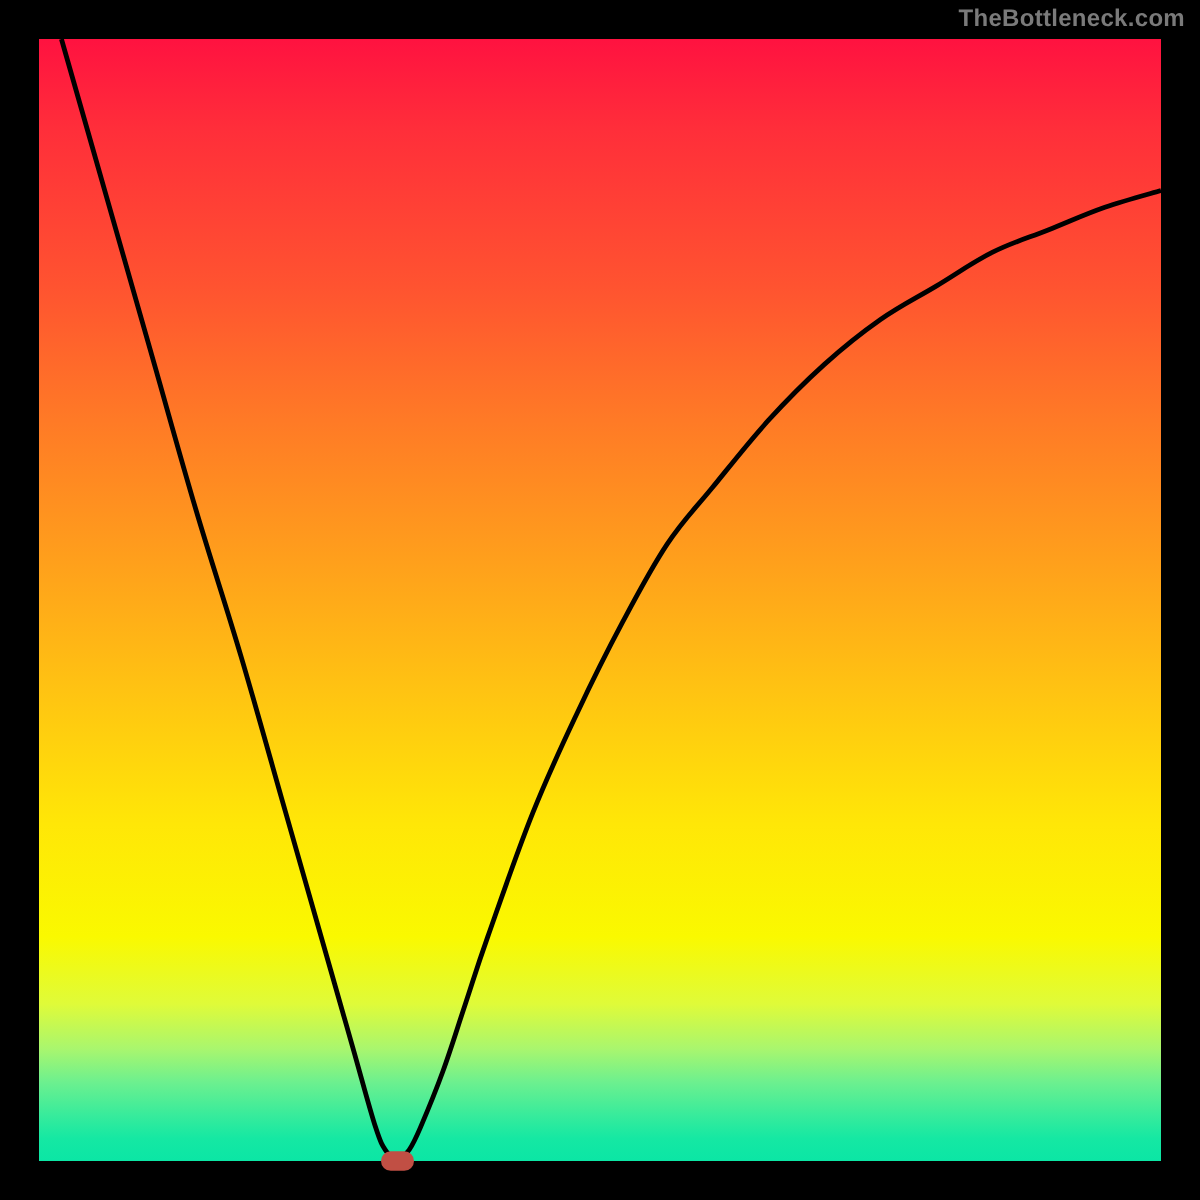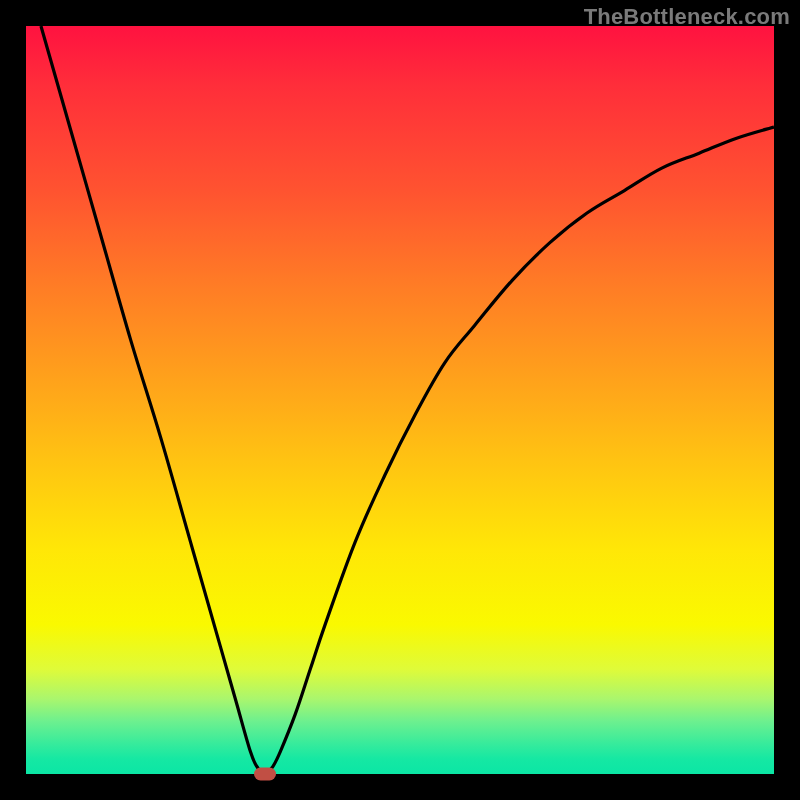--- a/index.html
+++ b/index.html
@@ -40,21 +40,21 @@
       #6cf08f 93%,
       #36eb9c 96%,
       #15e8a3 98%,
       #0be6a5 100%
     );
   }
   .watermark {
     position: absolute;
     top: 4px;
     right: 10px;
-    font-size: 22px;
+    font-size: 16px;
     font-weight: 600;
     color: #7a7a7a;
     letter-spacing: 0.2px;
   }
   .curve-svg {
     position: absolute;
     top: 26px;
     left: 26px;
     width: 748px;
     height: 748px;

